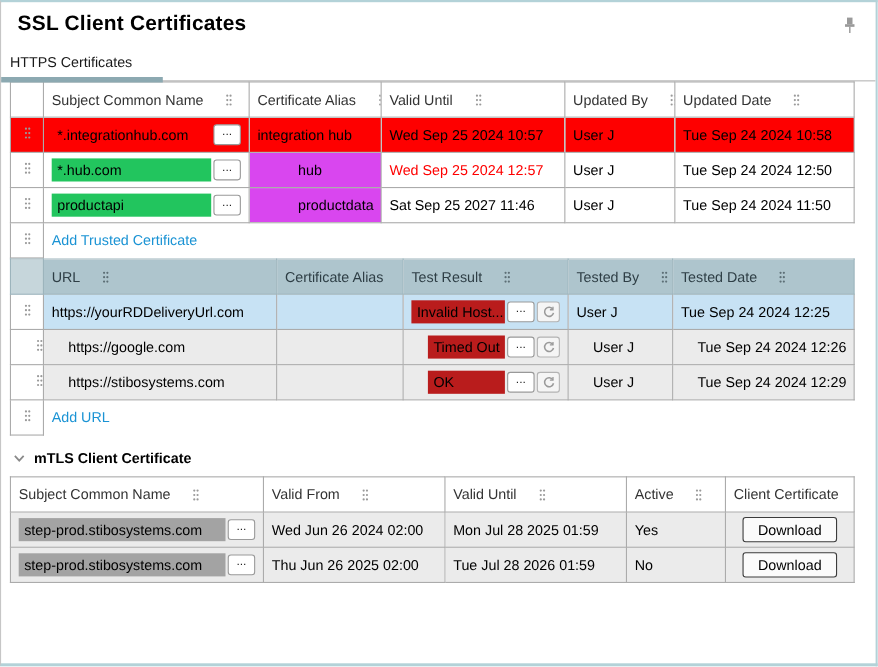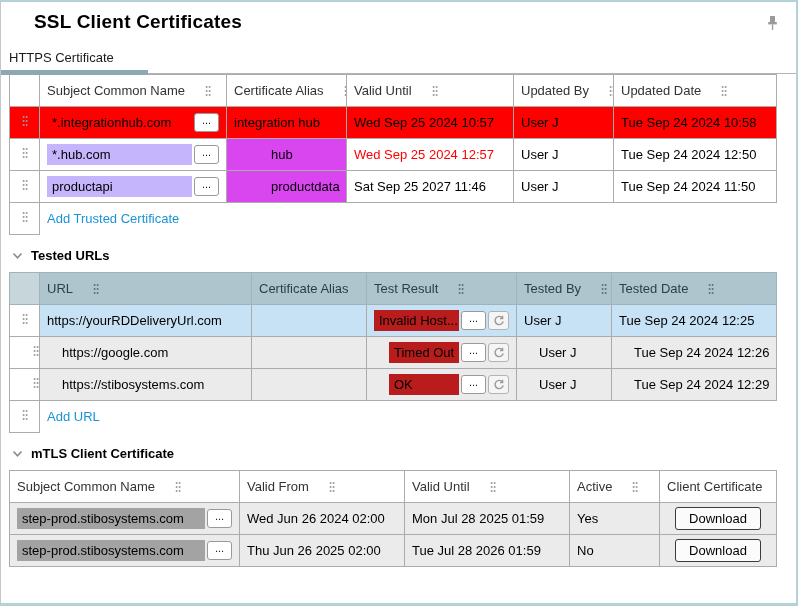--- a/index.html
+++ b/index.html
@@ -1,36 +1,36 @@
 <!DOCTYPE html>
 <html><head>
 <meta charset="utf-8">
 <style>
   html,body { margin:0; padding:0; background:#fff; font-family:"Liberation Sans","DejaVu Sans",sans-serif; }
   .panel { position:relative; width:798px; height:606px; box-sizing:border-box; background:#fff;
            border-top:2px solid #b3d2d8; border-right:2px solid #b3d2d8; border-bottom:3px solid #b3d2d8;
            border-left:1px solid #c6c6c6; overflow:hidden; }
-  .panel-header { display:flex; justify-content:space-between; align-items:flex-start; padding:9px 10px 0 33px; }
+  .panel-header { display:flex; justify-content:space-between; align-items:flex-start; padding:9px 10px 0 15px; }
   .title { font-size:19px; font-weight:bold; color:#000; margin:0; letter-spacing:0.2px; }
   .pin-btn { background:none; border:none; padding:4px 6px; cursor:pointer; }
   .tabbar { position:relative; margin-top:9px; height:25px; border-bottom:1px solid #b5b5b5; }
   .tab { margin-left:8px; font-size:13px; color:#1a1a1a; display:inline-block; padding-bottom:6px; cursor:pointer; }
   .tab-accent { position:absolute; left:0; bottom:-2px; width:147px; height:5px; background:#8ca9b1; }
   .content { padding:0 8px; }
   .section-head { display:flex; align-items:center; gap:8px; margin:13px 0 9px 3px; cursor:pointer; }
   .section-title { font-size:13px; font-weight:bold; color:#000; }
   table { border-collapse:collapse; table-layout:fixed; width:767px; font-size:13px; color:#000; }
   td, th { border:1px solid #ababab; height:31px; padding:0 7px; overflow:hidden; white-space:nowrap;
            text-align:left; font-weight:normal; background:#fff; }
   th { color:#333; }
   .hcell { display:flex; align-items:center; justify-content:flex-start;gap:19px; }
   td.handle { width:30px; padding:0; text-align:center; background:#fff; }
   .kebab { display:inline-flex; align-items:center; cursor:pointer; }
   .field { display:flex; align-items:center; width:100%; }
-  .field .txt { flex:1; background:#c4b5fd; height:21px; line-height:21px; padding-left:5px; overflow:hidden; white-space:nowrap; }
+  .field .txt { flex:1; background:#22c55e; height:21px; line-height:21px; padding-left:5px; overflow:hidden; white-space:nowrap; }
   .dots-btn { width:25px; height:19px; border:1px solid #999; border-radius:3px; background:#fff;
               font-size:11px; line-height:11px; text-align:center; padding:0 0 4px 0; margin-left:2px; color:#222; cursor:pointer; }
   .refresh-btn { width:21px; height:19px; border:1px solid #b3b3b3; border-radius:3px; background:#f5f5f5;
                  display:inline-flex; align-items:center; justify-content:center; padding:0; margin-left:2px; cursor:pointer; }
   
   .row-red td { background:#fe0000; }
   .row-red .field .txt { background:transparent; }
   .gray-cell { background:#d946ef;padding-left:44px; }
   .red-text { color:#fe0000; }
   
@@ -61,21 +61,21 @@
     <button class="pin-btn">
       <svg width="15" height="17" viewBox="0 0 15 17" fill="#9a9a9a">
         <rect x="5" y="1" width="5" height="6"></rect>
         <rect x="3.2" y="7" width="8.6" height="2.4"></rect>
         <rect x="6.9" y="9.4" width="1.3" height="5.6"></rect>
       </svg>
     </button>
   </div>
 
   <div class="tabbar">
-    <span class="tab">HTTPS Certificate</span>
+    <span class="tab">HTTPS Certificates</span>
     <div class="tab-accent"></div>
   </div>
 
   <div class="content">
 
 
     <table class="t1">
       <colgroup>
           <col style="width:30px">
           <col style="width:187px">
@@ -230,26 +230,20 @@
                 <circle cx="2.6" cy="7" r="1"></circle>
                 <circle cx="5.6" cy="7" r="1"></circle>
                 <circle cx="2.6" cy="11" r="1"></circle>
                 <circle cx="5.6" cy="11" r="1"></circle>
               </svg></td>
         <td colspan="5"><a class="add-link">Add Trusted Certificate</a></td>
       </tr>
     </tbody>
       </table>
 
-    <div class="section-head">
-      <svg width="11" height="8" viewBox="0 0 11 8">
-          <polyline points="1.5,1.5 5.5,5.8 9.5,1.5" fill="none" stroke="#8a8a8a" stroke-width="1.6"></polyline>
-        </svg>
-      <span class="section-title">Tested URLs</span>
-    </div>
 
     <table class="t2">
       <colgroup>
           <col style="width:30px">
           <col style="width:212px">
           <col style="width:115px">
           <col style="width:150px">
           <col style="width:95px">
           <col style="width:165px">
         </colgroup>

